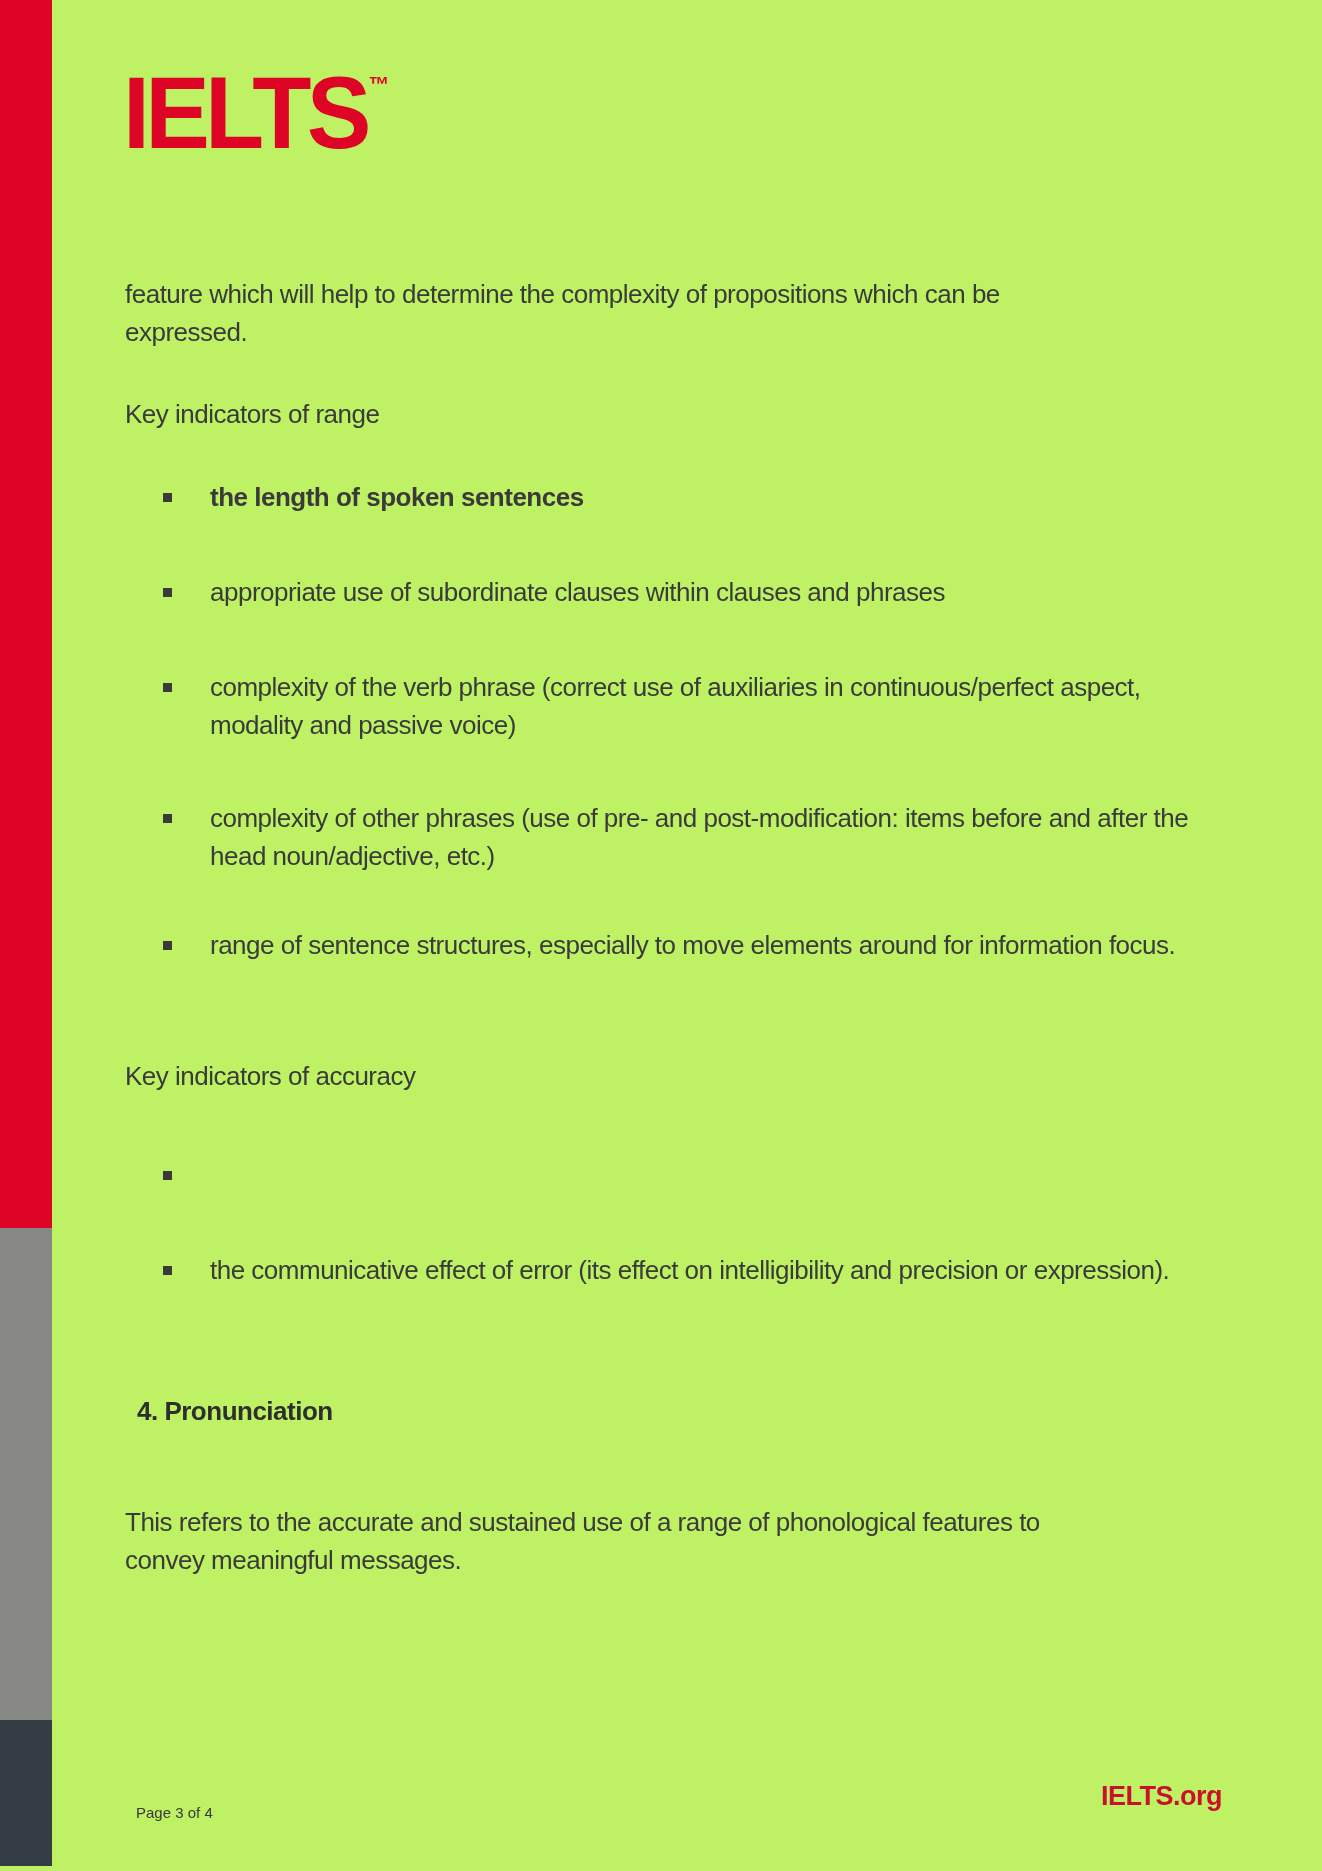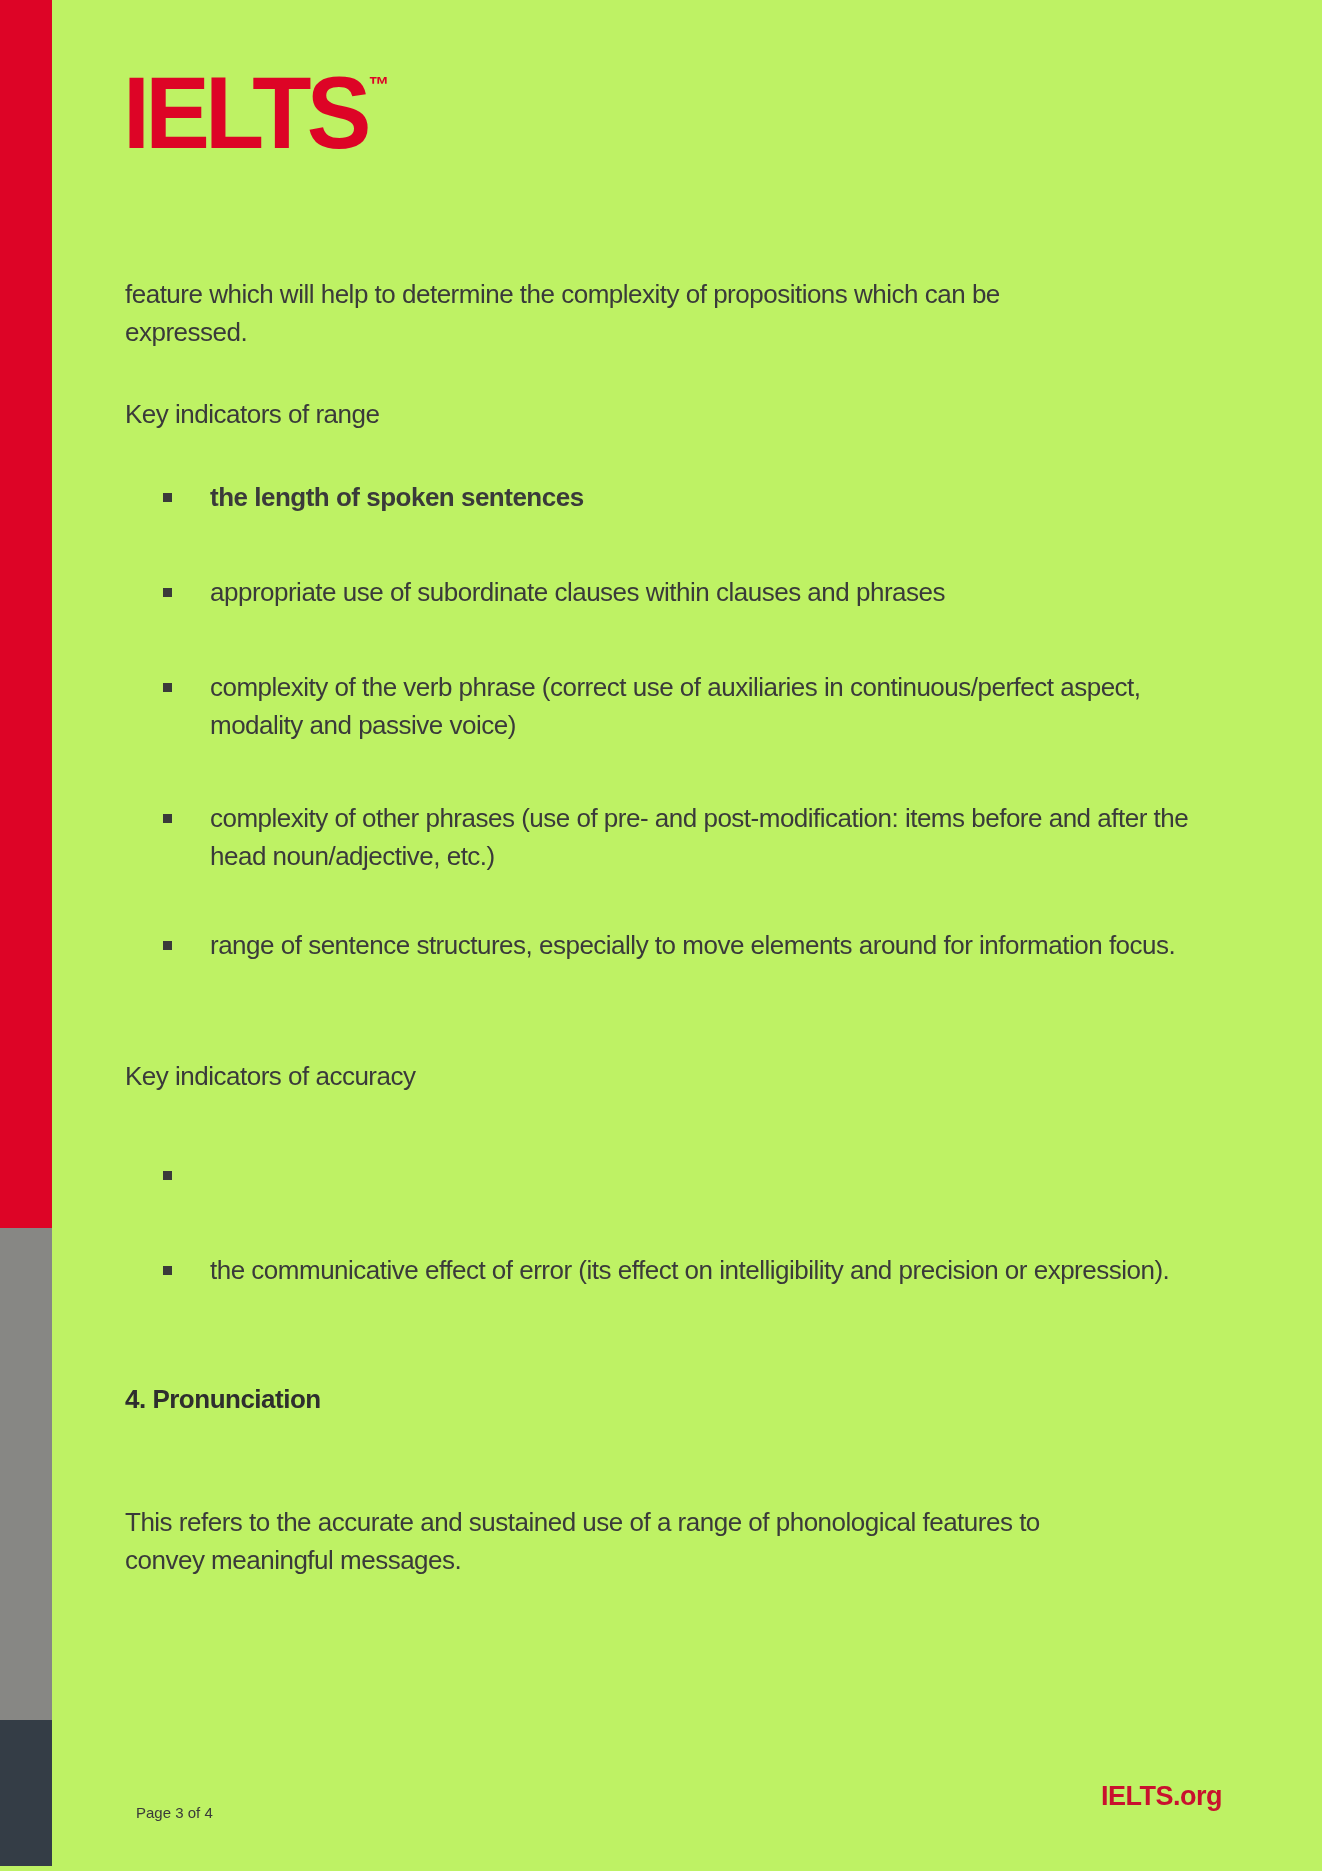--- a/index.html
+++ b/index.html
@@ -56,21 +56,21 @@
   .tblock {
     position: absolute;
     left: 125px;
     font-size: 26px;
     letter-spacing: -0.5px;
     line-height: 38px;
     color: #3a3a3a;
   }
   .para { width: 1000px; }
   .section-heading { font-weight: 400; margin: 0; }
-  .numbered-heading { font-weight: 700; color: #2e2e2e; margin: 0; }
+  .numbered-heading { font-weight: 700; color: #2e2e2e; margin: 12px; }
 
   .pos-para1      { top: 249px; }
   .pos-h-range    { top: 395px; }
   .pos-b1         { top: 478px; font-weight: bold; }
   .pos-b2         { top: 573px; }
   .pos-b3         { top: 668px; }
   .pos-b4         { top: 799px; }
   .pos-b5         { top: 926px; }
   .pos-h-accuracy { top: 1057px; }
   .pos-b6         { top: 1156px; }

